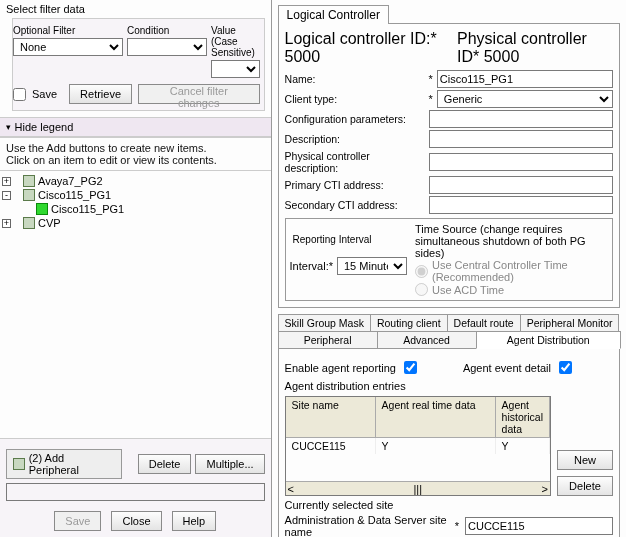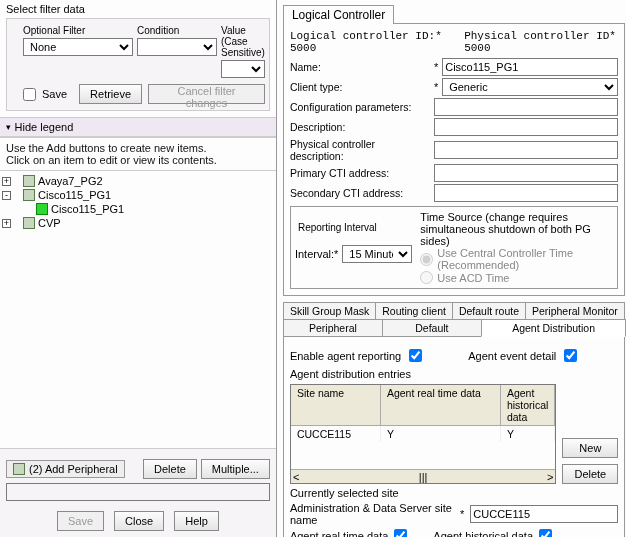--- a/index.html
+++ b/index.html
@@ -3,21 +3,21 @@
 <meta charset="utf-8">
 <style>
 * { box-sizing: border-box; margin: 0; padding: 0; font-family: Tahoma, Arial, sans-serif; font-size: 11px; }
 body { background: #fff; width: 626px; height: 537px; overflow: hidden; }
 .app { display: flex; width: 100%; height: 100%; }
 .left-panel { width: 310px; border-right: 1px solid #999; position: relative; background:#fdfdfd; }
 .right-panel { flex: 1; padding: 4px 6px 4px 6px; background:#fdfdfd; }
 
 
 .section-title { padding: 3px 6px; font-size: 11px; color:#000; }
-.filter-box { border: 1px solid #ccc; margin: 0 6px 6px 6px; background: #f7f4f8; padding: 4px 4px 6px 16px; }
+.filter-box { border: 1px solid #ccc; margin: 0 6px 6px 12px; background: #f7f4f8; padding: 4px 4px 6px 0; }
 .filter-row { display: flex; gap: 4px; margin-top: 2px; }
 .filter-col { display:flex; flex-direction:column; }
 .filter-col label { font-size: 10px; margin-bottom: 2px; }
 select, input[type=text] { border: 1px solid #7a7a7a; background: #fff; height: 18px; font-size: 11px; padding: 1px 2px; }
 .btn { background: linear-gradient(#fdfdfd,#e4e4e4); border: 1px solid #8a8a8a; height: 20px; padding: 0 10px; font-size: 11px; cursor: pointer; }
 .btn.disabled { color:#9a9a9a; background:#f0f0f0; }
 .save-row { display:flex; align-items:center; gap:6px; margin-top:6px; }
 .save-row .spacer { flex:1; }
 .legend-bar { background:#efe7f1; border-top:1px solid #ccc; border-bottom:1px solid #ccc; padding:3px 6px; display:flex; align-items:center; gap:4px; }
 .legend-body { padding: 4px 6px 4px 20px; height:46px; }
@@ -39,21 +39,21 @@
 .long-input { flex:1; height:18px; border:1px solid #7a7a7a; }
 
 
 .tab-holder { position:relative; }
 .tab { display:inline-block; border:1px solid #999; border-bottom:none; padding:2px 8px; background:#fdfdfd; font-size:12px; position:relative; top:1px; }
 fieldset { border:1px solid #999; padding:4px 6px 6px 6px; margin-bottom:6px; }
 .form-row { display:flex; align-items:center; margin:2px 0; gap:4px; }
 .form-row label { width:140px; font-size:10.5px; }
 .form-row input[type=text], .form-row select { flex:1; }
 .id-row { display:flex; gap:20px; margin:2px 0 4px 0; }
-.id-row span { font-size:11px;font-family:Liberation Mono, monospace; }
+.id-row span { font-size:16px; }
 .inner-field { border:1px solid #999; padding:4px; margin-top:4px; display:flex; gap:8px; }
 .inner-field .legend-lbl { position:relative; top:-10px; background:#fdfdfd; padding:0 3px; font-size:10px; }
 .inner-left { display:flex; align-items:center; gap:4px; }
 .inner-right { font-size:10px; flex:1;}
 .radio-row { display:flex; align-items:center; gap:4px; font-size:10px; color:#888; }
 
 
 .subtabs-wrap { border:1px solid #999; padding:6px; }
 .subtabs { display:flex; flex-wrap:wrap; }
 .subtab { border:1px solid #999; padding:2px 6px; font-size:10.5px; background:#f4f4f4; margin-right:-1px; margin-bottom:-1px; cursor:pointer; }
@@ -233,21 +233,21 @@
 
     <div>
       <div class="subtabs">
         <div class="subtab">Skill Group Mask</div>
         <div class="subtab">Routing client</div>
         <div class="subtab">Default route</div>
         <div class="subtab">Peripheral Monitor</div>
       </div>
       <div class="subtabs row2">
         <div class="subtab" style="width:100px; text-align:center;">Peripheral</div>
-        <div class="subtab" style="width:100px; text-align:center;">Default</div>
+        <div class="subtab" style="width:100px; text-align:center;">Advanced</div>
         <div class="subtab active" style="flex:1; text-align:center;">Agent Distribution</div>
       </div>
       <div class="subtabs-wrap" style="border-top:1px solid #999;">
         <div class="check-row">
           <span>Enable agent reporting</span>
           <input type="checkbox" checked="" style="">
           <span class="gap"></span>
           <span>Agent event detail</span>
           <input type="checkbox" checked="" style="">
         </div>

